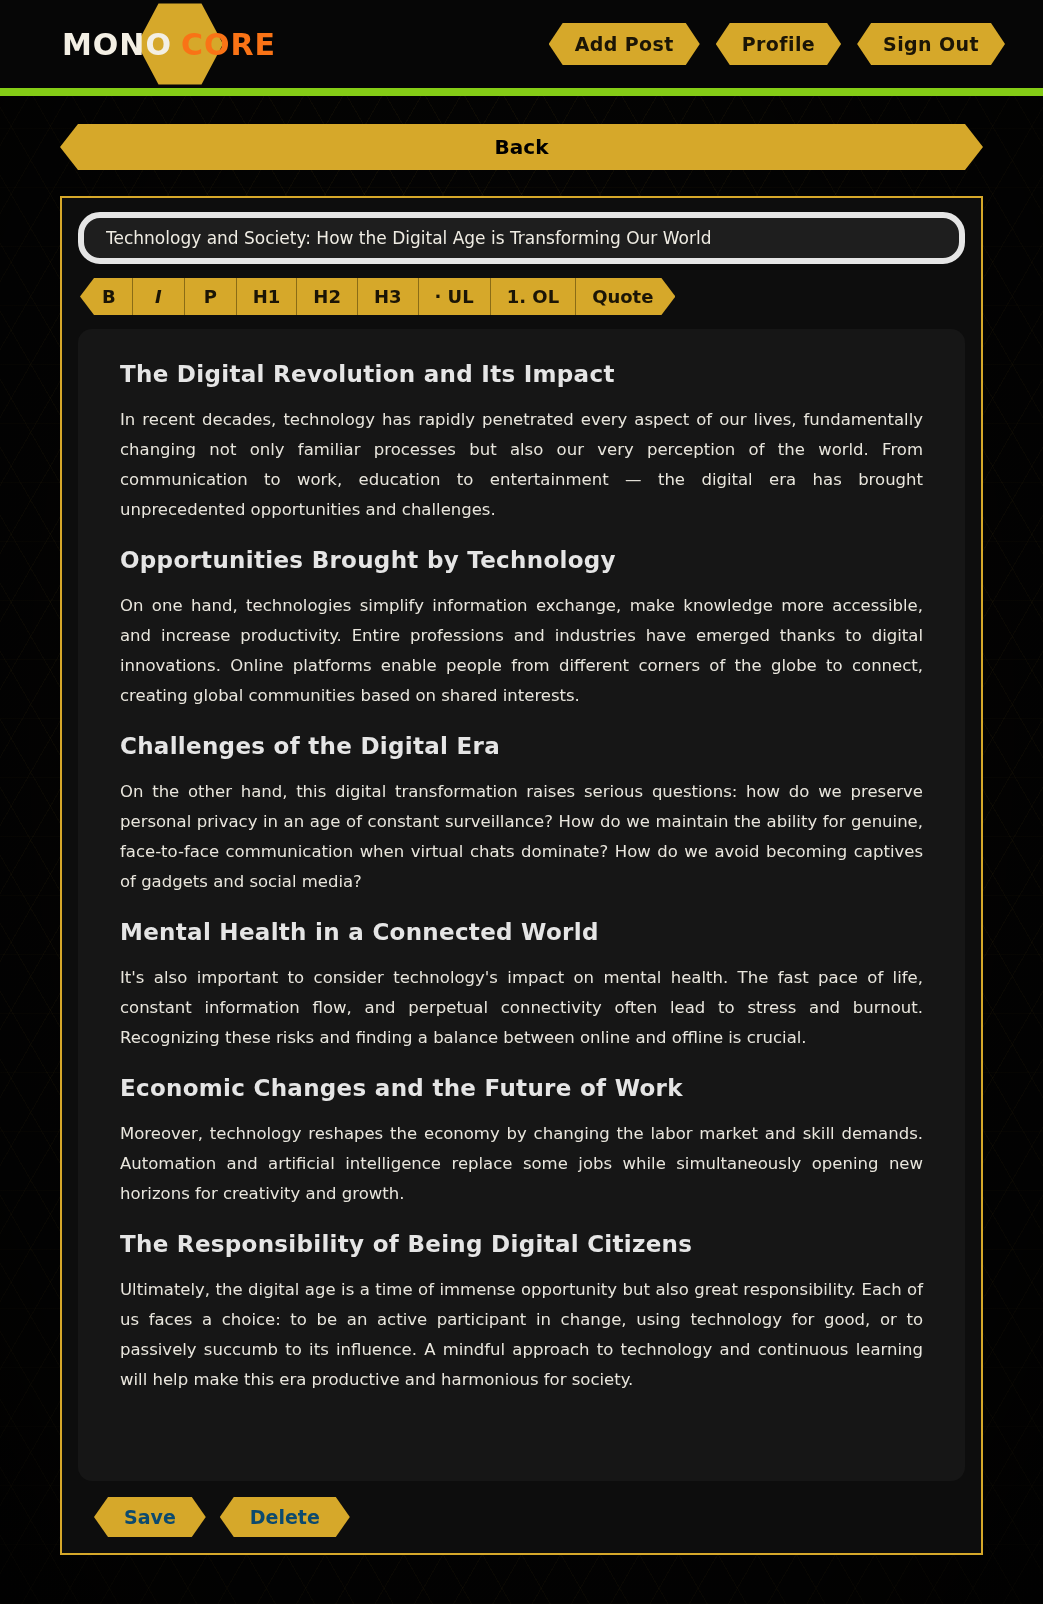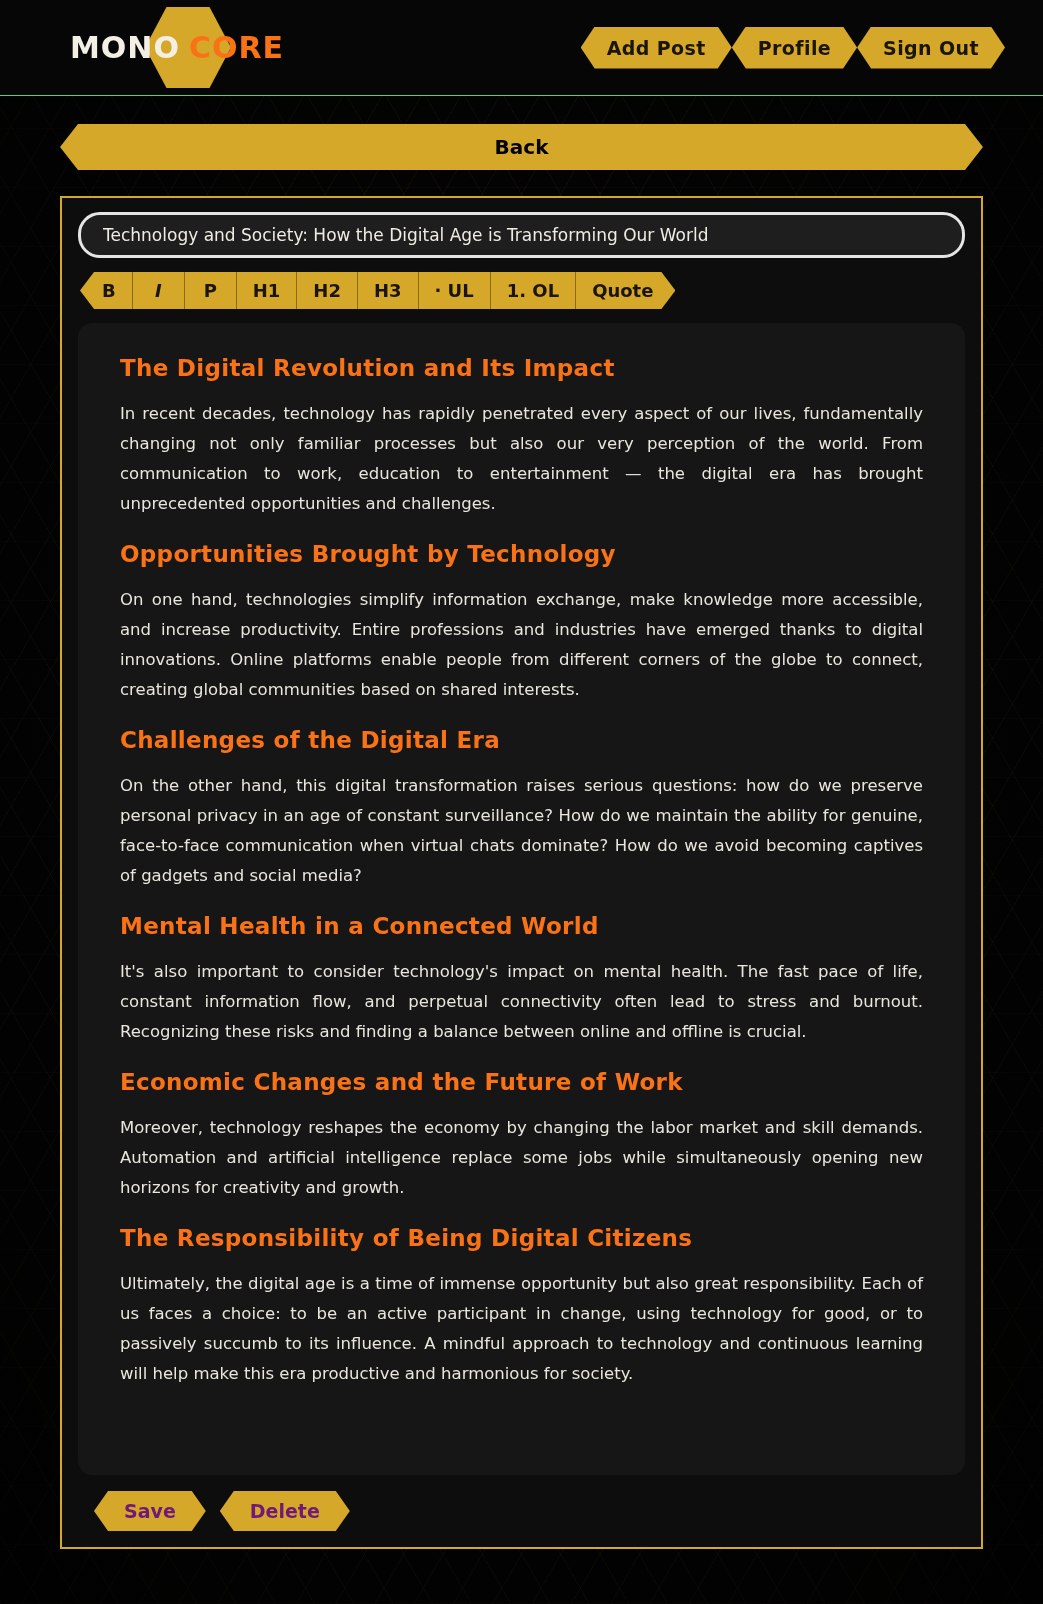--- a/index.html
+++ b/index.html
@@ -34,25 +34,25 @@
     inset: 0;
     background: radial-gradient(ellipse at 50% 45%, rgba(0,0,0,0.55) 30%, rgba(0,0,0,0.88) 100%);
   }
 
   
   .header {
     position: relative;
     z-index: 5;
     height: 96px;
     background: #060606;
-    border-bottom: 1px solid #84cc16;
+    border-bottom: 8px solid #84cc16;
     display: flex;
     align-items: center;
     justify-content: space-between;
-    padding: 0 38px 0 8px;
+    padding: 0 38px 0 0;
   }
   .logo-wrap {
     position: relative;
     display: flex;
     align-items: center;
     height: 96px;
     padding-left: 62px;
   }
   .logo-hex {
     position: absolute;
@@ -72,21 +72,21 @@
     font-size: 30px;
     letter-spacing: 1px;
     display: flex;
     gap: 9px;
   }
   .logo-mono { color: #f3efe4; }
   .logo-core { color: #f97316; }
 
   .nav {
     display: flex;
-    gap: 0;
+    gap: 16px;
     align-items: flex-end;
   }
   .hexbtn {
     background: #d6a82a;
     color: #1b1506;
     font-weight: bold;
     font-size: 19px;
     border: none;
     padding: 10px 26px;
     clip-path: polygon(14px 0, calc(100% - 14px) 0, 100% 50%, calc(100% - 14px) 100%, 14px 100%, 0 50%);
@@ -117,21 +117,21 @@
 
   .editor-frame {
     margin-top: 26px;
     border: 2px solid #d6a82a;
     background: #0d0d0d;
     padding: 14px 16px 16px 16px;
   }
 
   .title-field {
     background: #1e1e1e;
-    border: 3px solid #e5e5e5;
+    border: 6px solid #e5e5e5;
     border-radius: 22px;
     padding: 10px 22px;
     font-size: 17px;
     color: #efece3;
     width: 100%;
     font-family: "DejaVu Sans", sans-serif;
     outline: none;
   }
 
   .toolbar {
@@ -159,21 +159,21 @@
 
   .content-area {
     margin-top: 14px;
     background: #161616;
     border-radius: 14px;
     padding: 32px 42px 34px 42px;
     height: 1152px;
     overflow: hidden;
   }
   .content-area h2 {
-    color: #f97316;
+    color: #e5e5e5;
     font-size: 23px;
     font-weight: bold;
     margin: 0 0 18px 0;
     letter-spacing: 0.3px;
     font-family: "DejaVu Sans", sans-serif;
   }
   .content-area h2.spaced { margin-top: 22px; }
   .content-area p {
     color: #e9e6dd;
     font-size: 16.5px;
@@ -184,21 +184,21 @@
   }
 
   .actions {
     display: flex;
     gap: 14px;
     margin-top: 16px;
     padding-left: 16px;
   }
   .action-btn {
     background: #d6a82a;
-    color: #701a75;
+    color: #0c4a6e;
     font-weight: bold;
     font-size: 19px;
     border: none;
     padding: 9px 30px;
     clip-path: polygon(14px 0, calc(100% - 14px) 0, 100% 50%, calc(100% - 14px) 100%, 14px 100%, 0 50%);
     cursor: pointer;
     font-family: "DejaVu Sans", sans-serif;
   }
 </style>
 </head>

